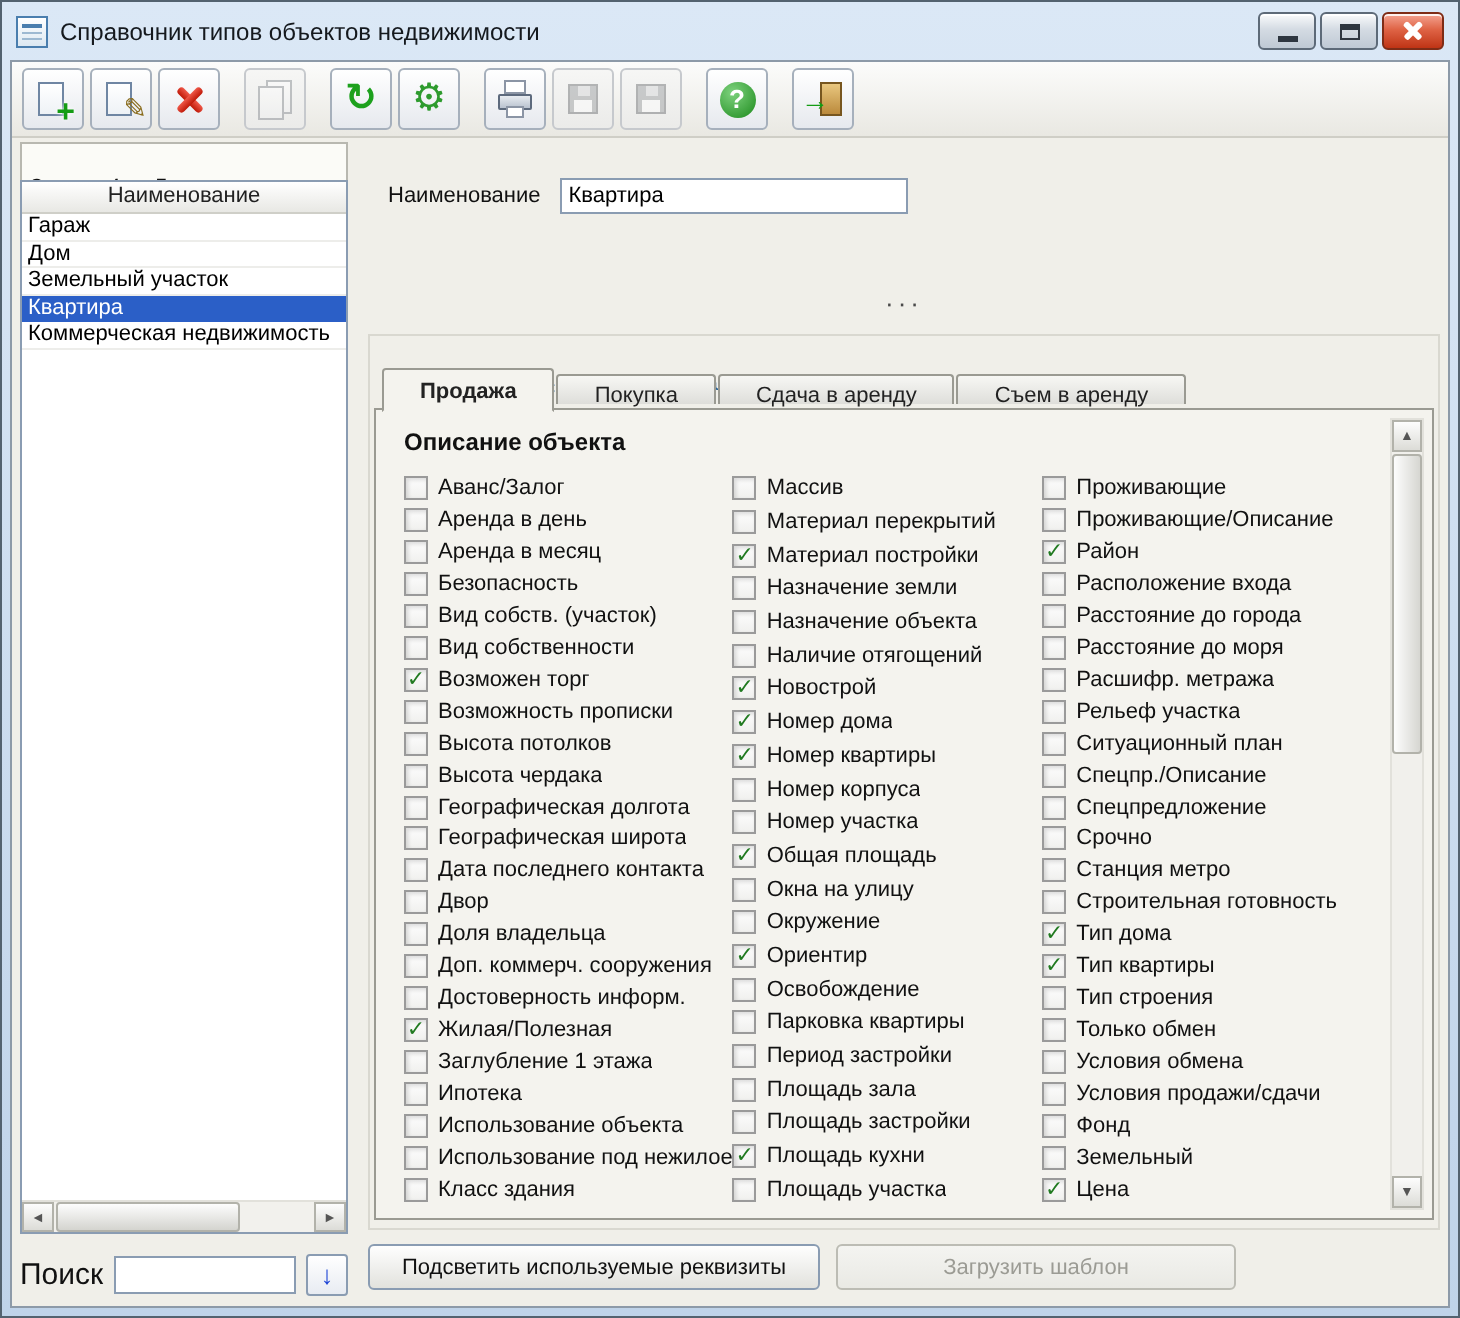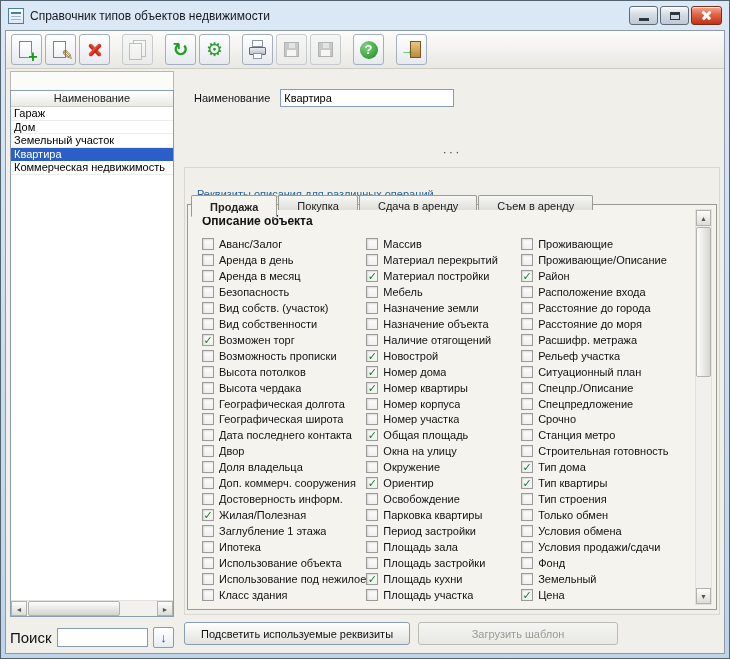--- a/index.html
+++ b/index.html
@@ -100,22 +100,22 @@
   .right-panel{position:absolute;left:176px;top:1px;right:2px;bottom:2px;}
   .name-row{position:absolute;top:18px;left:12px;display:flex;align-items:center;gap:10px;}
   .name-label{font-size:11px;color:#111;}
   .name-input{width:174px;height:18px;border:1px solid #8a9cb2;font-size:11px;padding:0 3px;
     font-family:inherit;}
   .splitter{position:absolute;top:76px;left:0;right:0;height:10px;text-align:center;
     font-size:13px;line-height:10px;letter-spacing:2px;color:#4a4a4a;}
   .groupbox{position:absolute;top:96px;left:2px;right:2px;bottom:36px;border:1px solid #d9d8d0;}
   .group-label{position:absolute;top:-8px;left:8px;background:#f0efe9;padding:0 4px;font-size:11px;
     color:#2a6496;white-space:nowrap;margin-top:28px;}
-  .tabs{position:absolute;top:15px;left:6px;right:20px;height:22px;display:flex;align-items:flex-start;
-    z-index:2;margin-top:12px;}
+  .tabs{position:absolute;top:15px;left:6px;right:20px;height:22px;display:flex;align-items:center;
+    z-index:2;}
   .tab{height:15px;line-height:20px;padding:0 18px;font-size:11px;color:#222;margin-right:1px;
     background:linear-gradient(#f7f7f4,#dededa);border:1px solid #9a9a92;border-bottom:none;
     border-radius:2px 2px 0 0;white-space:nowrap;}
   .tab.active{height:22px;line-height:22px;font-weight:bold;background:#f4f3ee;margin-bottom:-1px;
     border-bottom:1px solid #f4f3ee;}
   .tab-page{position:absolute;top:36px;left:2px;right:2px;bottom:4px;border:1px solid #9a9a92;
     background:#f4f3ee;}
   .section-title{position:absolute;top:9px;left:14px;font-size:12px;font-weight:bold;color:#111;}
   .cb-grid{position:absolute;top:31px;left:14px;right:40px;bottom:6px;display:flex;}
   .cb-col{width:166px;display:flex;flex-direction:column;}
@@ -378,24 +378,20 @@
                   <label class="cb-row">
                     <span class="cb"></span>
                     <span class="cb-label">Материал перекрытий</span>
                   </label>
                   <label class="cb-row">
                     <span class="cb checked">✓</span>
                     <span class="cb-label">Материал постройки</span>
                   </label>
                   <label class="cb-row">
                     <span class="cb"></span>
-                    <span class="cb-label">Мебель</span>
-                  </label>
-                  <label class="cb-row">
-                    <span class="cb"></span>
                     <span class="cb-label">Назначение земли</span>
                   </label>
                   <label class="cb-row">
                     <span class="cb"></span>
                     <span class="cb-label">Назначение объекта</span>
                   </label>
                   <label class="cb-row">
                     <span class="cb"></span>
                     <span class="cb-label">Наличие отягощений</span>
                   </label>

